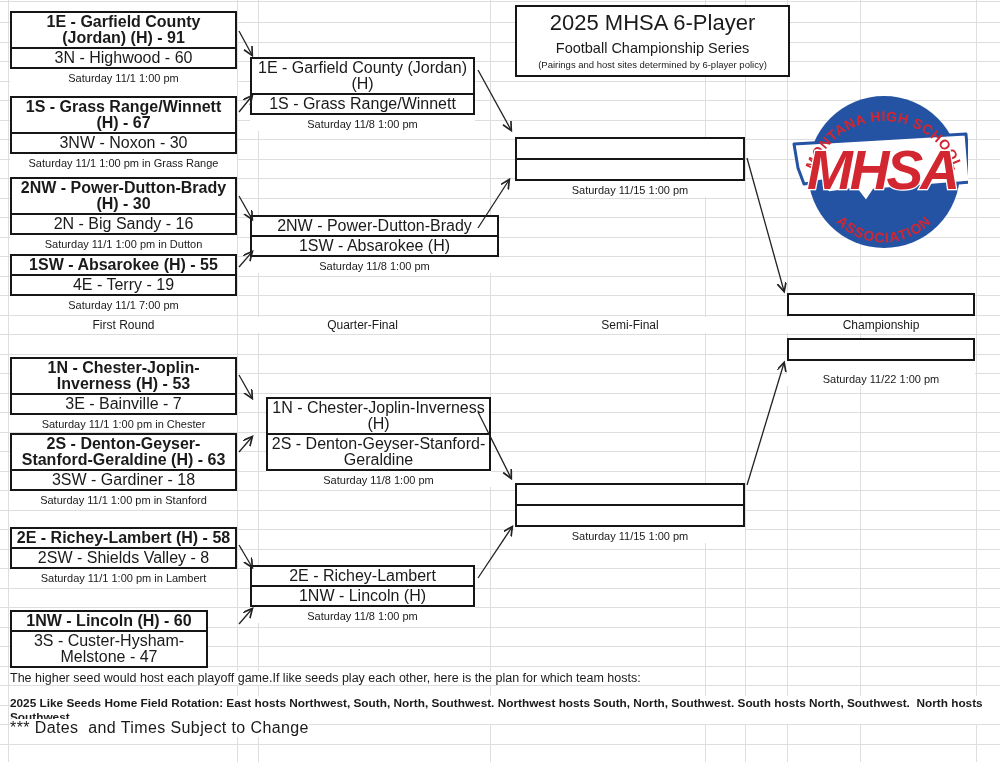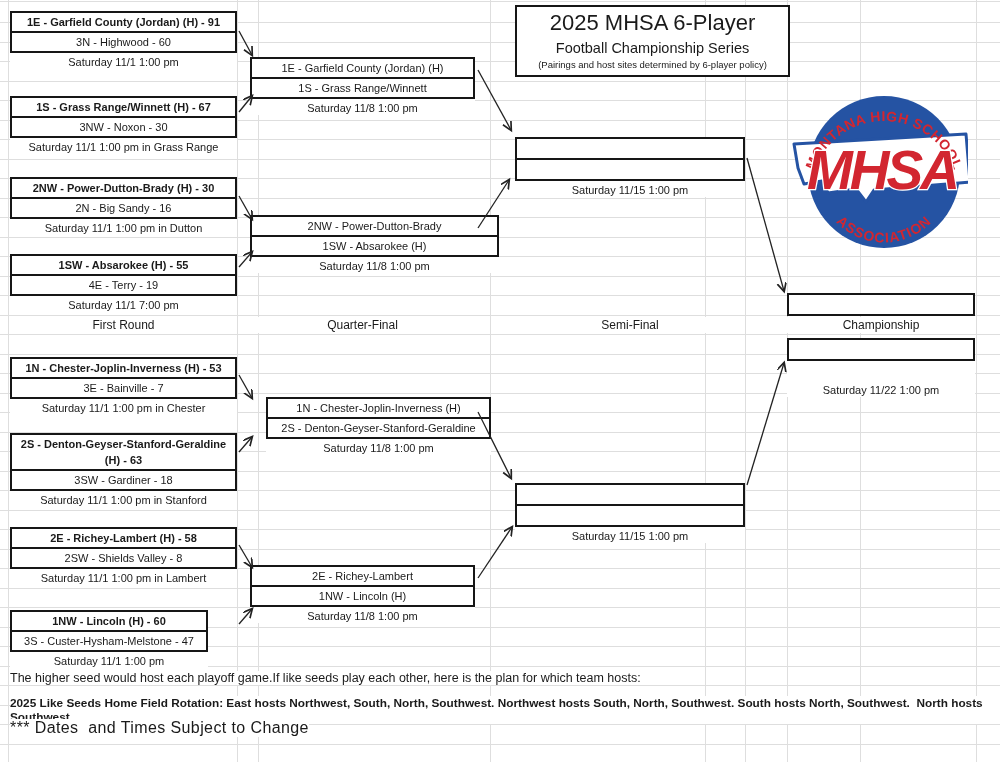--- a/index.html
+++ b/index.html
@@ -3,21 +3,21 @@
 <meta charset="utf-8">
 <style>
   html,body{margin:0;padding:0;background:#fff;}
   #sheet{position:relative;width:1000px;height:762px;overflow:hidden;
     font-family:"Liberation Sans","DejaVu Sans",sans-serif;color:#1a1a1a;
     background:repeating-linear-gradient(to bottom,transparent 0,transparent 18.5px,#dedede 18.5px,#dedede 19.5px);
     background-position:0 4px;}
   .vline{position:absolute;top:0;width:1px;height:762px;background:#dedede;}
   .game{position:absolute;}
   .slot{border:2px solid #161616;background:#fff;text-align:center;
-    font-size:11px;line-height:16px;min-height:16px;padding:1px 2px;}
+    font-size:16px;line-height:16px;min-height:16px;padding:1px 2px;}
   .slot+.slot{margin-top:-2px;}
   .slot.b{font-weight:bold;}
   .slot.empty{height:17px;}
   .gdate{text-align:center;font-size:11px;background:#fff;padding:3px 0 1px 0;}
   .roundlabel{position:absolute;top:317px;height:16px;text-align:center;
     font-size:12px;background:#fff;line-height:16px;}
   #title-box{position:absolute;left:515px;top:5px;width:271px;height:68px;
     border:2px solid #161616;background:#fff;text-align:center;}
   #title-box .t1{font-size:22px;padding-top:3px;}
   #title-box .t2{font-size:14.5px;padding-top:4px;}
@@ -118,21 +118,21 @@
   <div class="game" style="left:515px;top:483px;width:230px">
     <div class="slot empty"></div>
     <div class="slot empty"></div>
     <div class="gdate">Saturday 11/15 1:00 pm</div>
   </div>
 
   <div id="champ-wrap">
     <div class="slot"></div>
     <div id="champ-label-gap"></div>
     <div class="slot"></div>
-    <div class="gdate" style="padding-top:23px">Saturday 11/22 1:00 pm</div>
+    <div class="gdate" style="padding-top:12px">Saturday 11/22 1:00 pm</div>
   </div>
 
   <div class="roundlabel" style="left:250px;width:225px">Quarter-Final</div>
   <div class="roundlabel" style="left:10px;width:227px">First Round</div>
   <div class="roundlabel" style="left:515px;width:230px">Semi-Final</div>
   <div class="roundlabel" style="left:787px;width:188px">Championship</div>
 
   <div id="title-box">
     <div class="t1">2025 MHSA 6-Player</div>
     <div class="t2">Football Championship Series</div>

